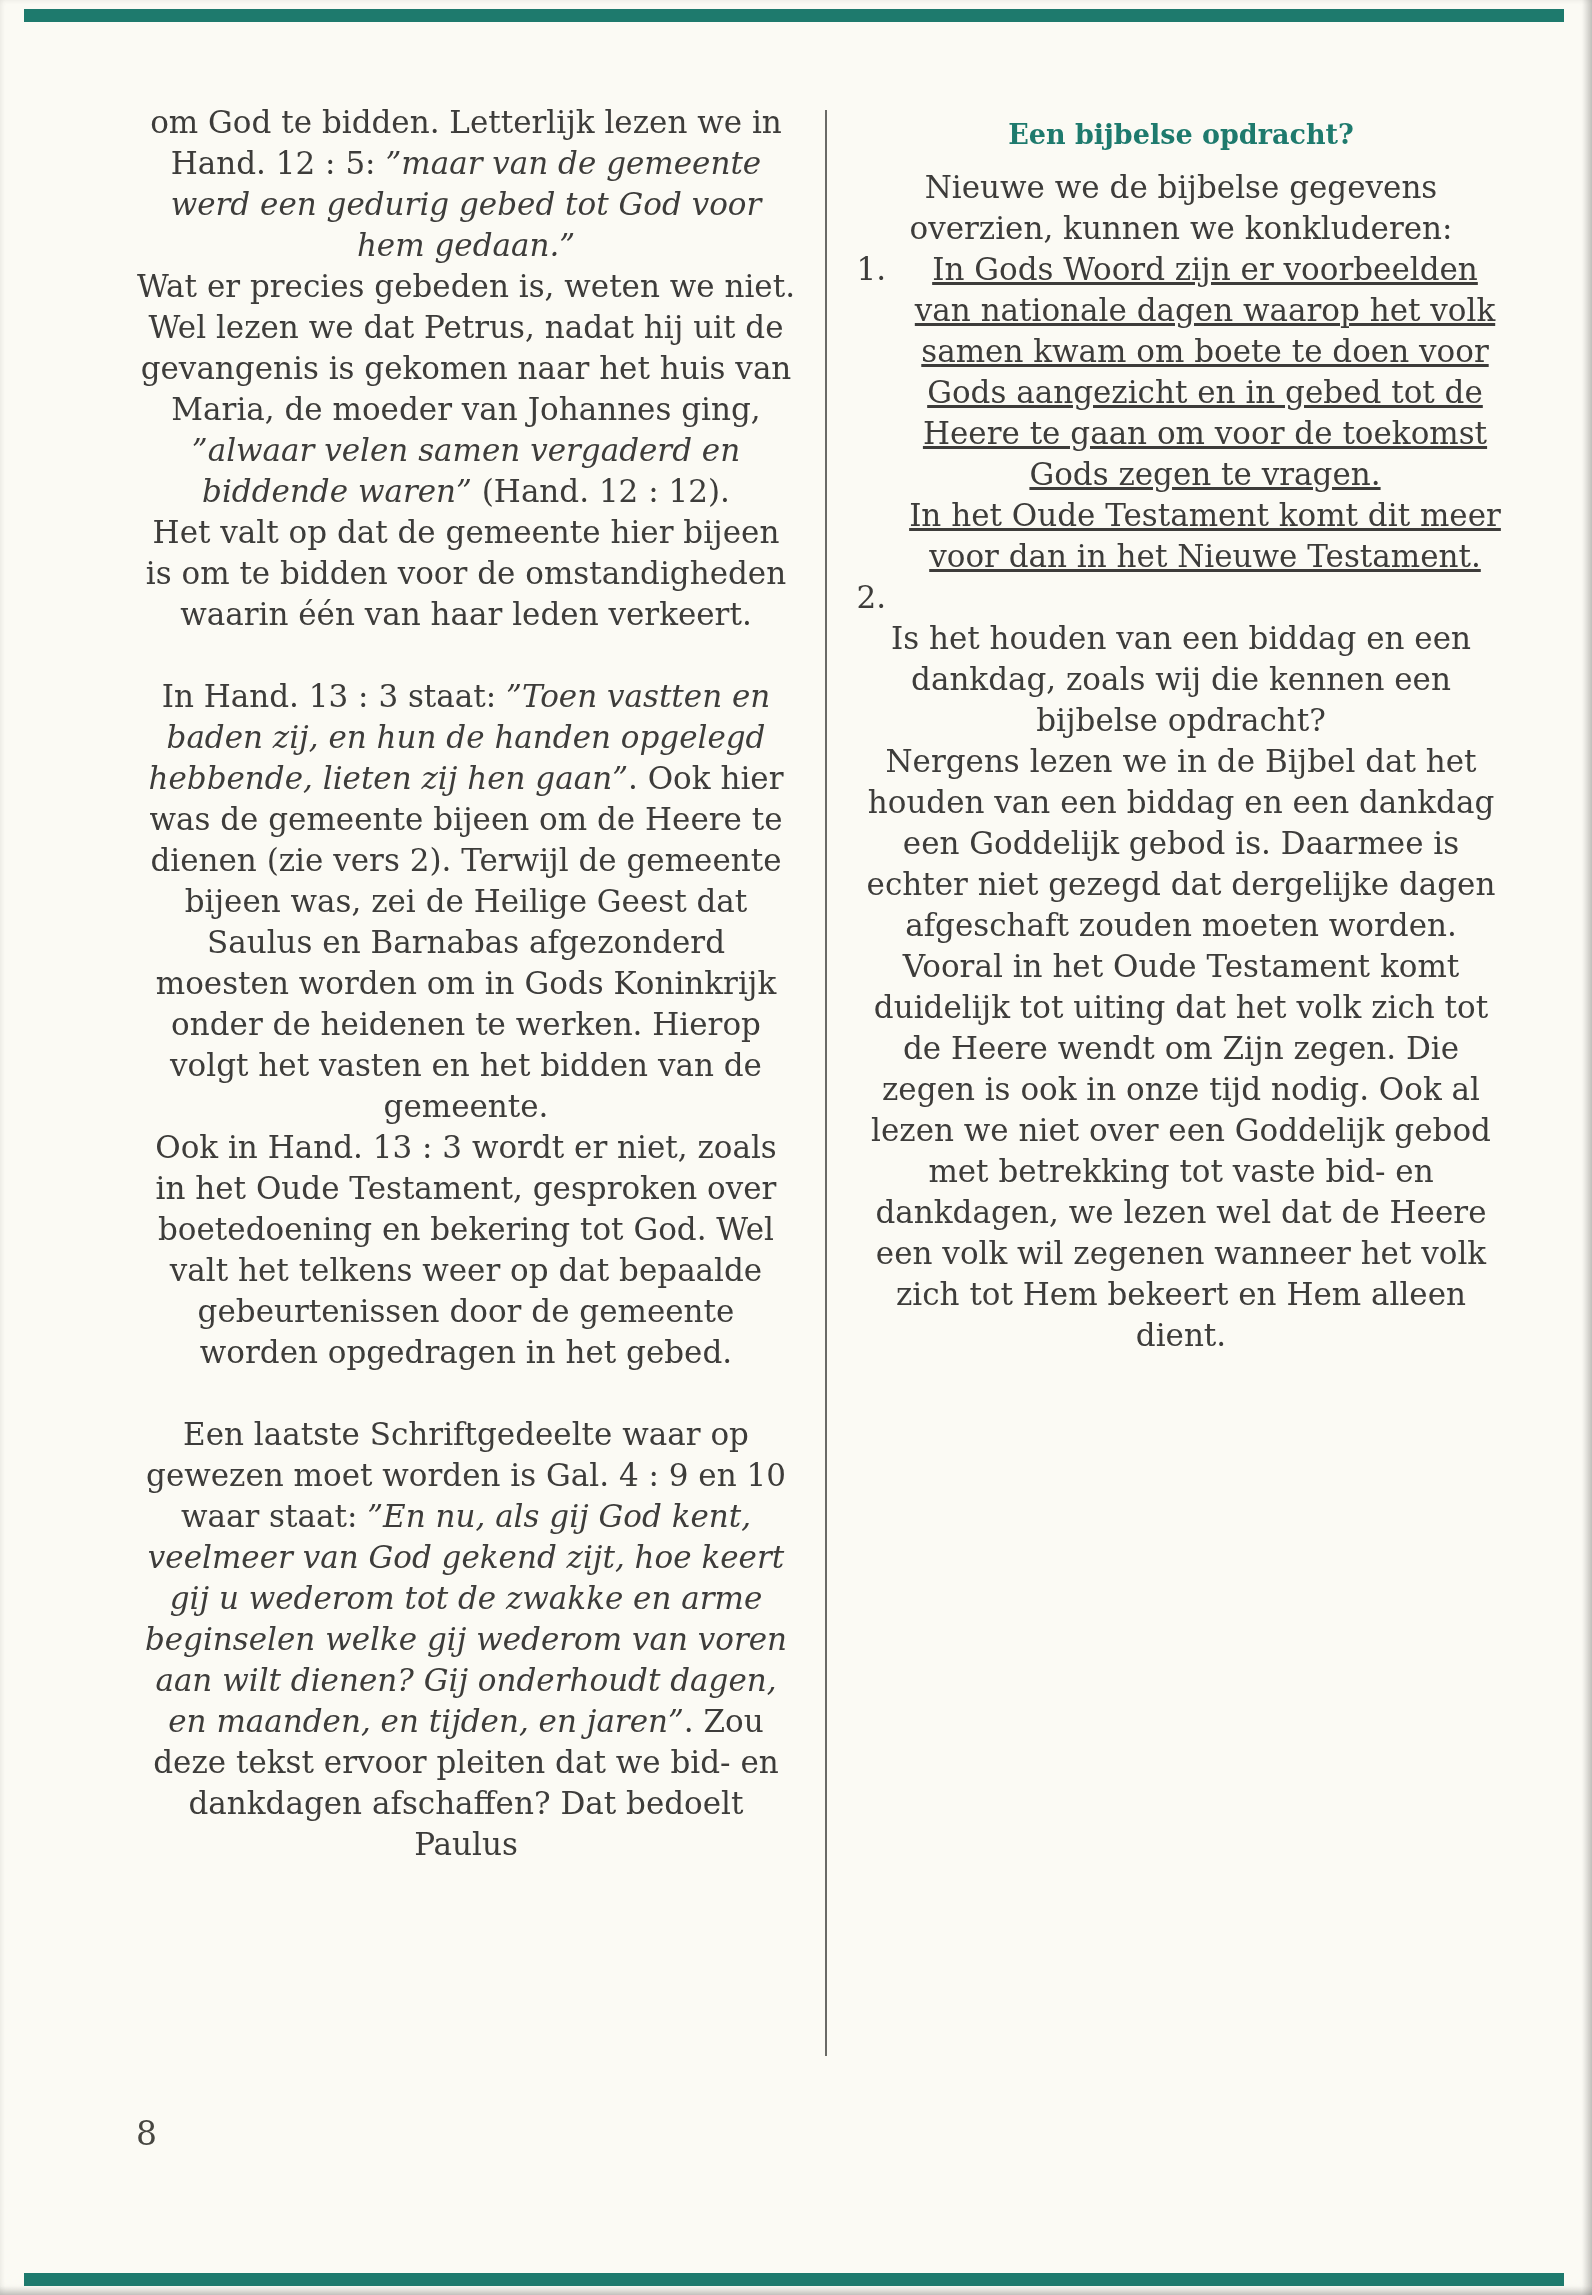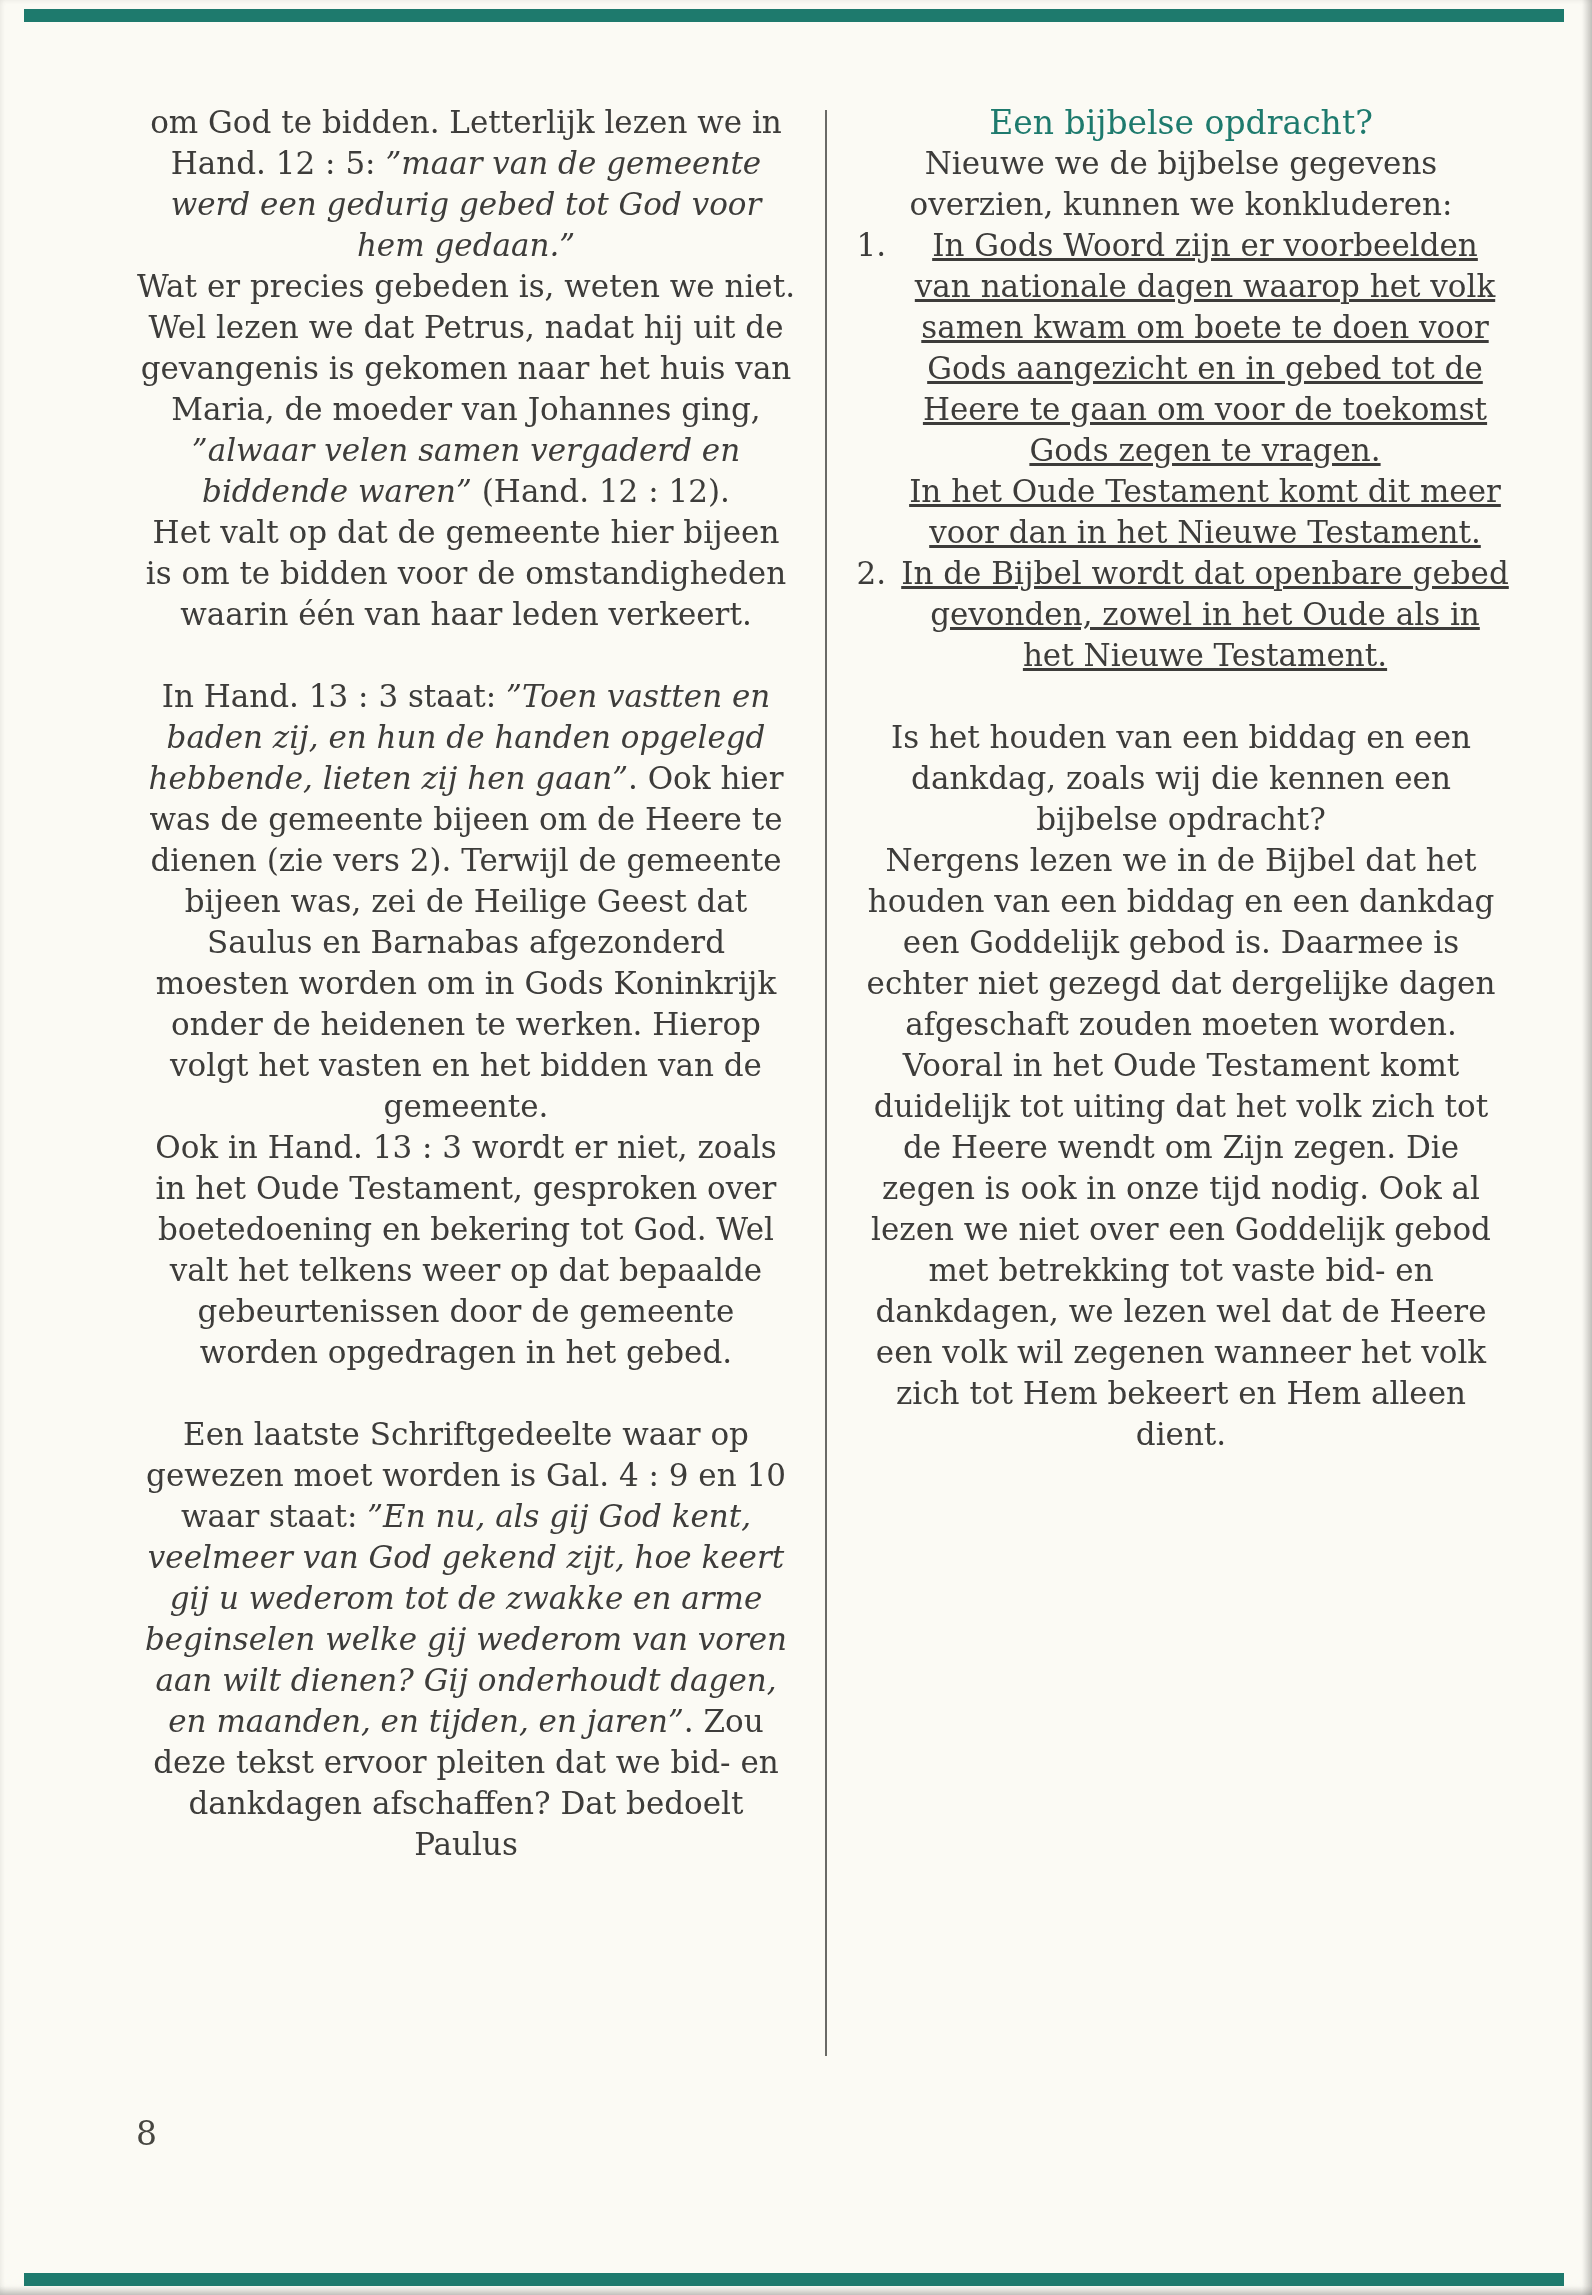--- a/index.html
+++ b/index.html
@@ -58,25 +58,25 @@
     top:110px;
     width:1.7px;
     height:1946px;
     background:var(--divider);
   }
   .block{ margin:0; }
   .block + .block{ margin-top:41px; }
   .block.no-gap{ margin-top:0 !important; }
   .para .ital{ font-style:italic; }
   .section-heading{
-    font-size:33px;
+    font-size:27px;
     line-height:41px;
-    font-weight:normal;
+    font-weight:bold;
     color:var(--accent);
-    margin:0;
+    margin:12px;
   }
   ol.num-list{
     list-style:none;
     margin:0;
     padding:0;
   }
   ol.num-list li{
     position:relative;
     padding-left:48px;
   }
@@ -109,21 +109,21 @@
       <p class="para block"><span>In Hand. 13 : 3 staat: </span><span class="ital">”Toen vastten en baden zij, en hun de handen opgelegd hebbende, lieten zij hen gaan”</span><span>. Ook hier was de gemeente bijeen om de Heere te dienen (zie vers 2). Terwijl de gemeente bijeen was, zei de Heilige Geest dat Saulus en Barnabas afgezonderd moesten worden om in Gods Koninkrijk onder de heidenen te werken. Hierop volgt het vasten en het bidden van de gemeente.</span><br><span>Ook in Hand. 13 : 3 wordt er niet, zoals in het Oude Testament, gesproken over boetedoening en bekering tot God. Wel valt het telkens weer op dat bepaalde gebeurtenissen door de gemeente worden opgedragen in het gebed.</span></p>
       <p class="para block"><span>Een laatste Schriftgedeelte waar op gewezen moet worden is Gal. 4 : 9 en 10 waar staat: </span><span class="ital">”En nu, als gij God kent, veelmeer van God gekend zijt, hoe keert gij u wederom tot de zwakke en arme beginselen welke gij wederom van voren aan wilt dienen? Gij onderhoudt dagen, en maanden, en tijden, en jaren”</span><span>. Zou deze tekst ervoor pleiten dat we bid- en dankdagen afschaffen? Dat bedoelt Paulus</span></p>
     </div>
   <div class="divider"></div>
   <div class="column right">
       <h2 class="section-heading block">Een bijbelse opdracht?</h2>
       <p class="para block no-gap"><span>Nieuwe we de bijbelse gegevens overzien, kunnen we konkluderen:</span></p>
       <ol class="num-list block no-gap">
         <li><span class="li-num">1.</span><span class="li-text">In Gods Woord zijn er voorbeelden van nationale dagen waarop het volk samen kwam om boete te doen voor Gods aangezicht en in gebed tot de Heere te gaan om voor de toekomst Gods zegen te vragen.
 In het Oude Testament komt dit meer voor dan in het Nieuwe Testament.</span></li>
-        <li><span class="li-num">2.</span><span class="li-text">In de Bijbel wordt dat openbare gebed gevonden, zowel in het Oude als in het Nieuwe Testament.</span></li>
+        <li><span class="li-num">2.</span></li>
       </ol>
       <p class="para block"><span>Is het houden van een biddag en een dankdag, zoals wij die kennen een bijbelse opdracht?</span><br><span>Nergens lezen we in de Bijbel dat het houden van een biddag en een dankdag een Goddelijk gebod is. Daarmee is echter niet gezegd dat dergelijke dagen afgeschaft zouden moeten worden. Vooral in het Oude Testament komt duidelijk tot uiting dat het volk zich tot de Heere wendt om Zijn zegen. Die zegen is ook in onze tijd nodig. Ook al lezen we niet over een Goddelijk gebod met betrekking tot vaste bid- en dankdagen, we lezen wel dat de Heere een volk wil zegenen wanneer het volk zich tot Hem bekeert en Hem alleen dient.</span></p>
     </div>
 
   <div class="page-number">8</div>
 
   <div class="rule bottom"></div>
   <div class="edge-right"></div>
   <div class="edge-bottom"></div>
 </div>

